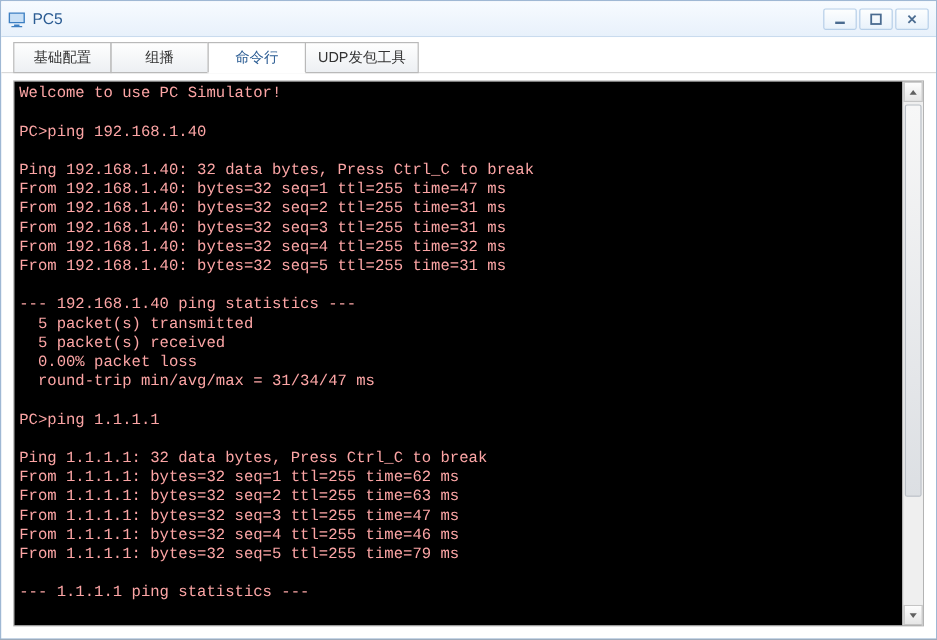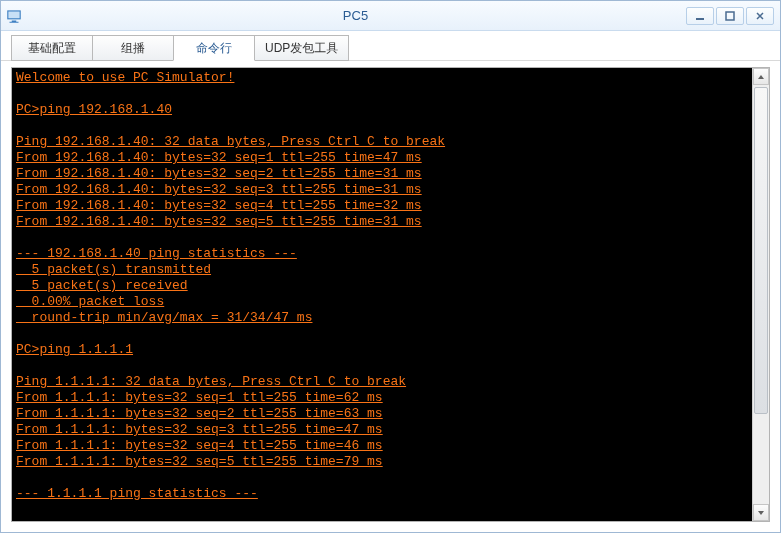--- a/index.html
+++ b/index.html
@@ -11,21 +11,20 @@
     overflow: hidden;
     border: 1px solid #9fb8d4;
   }
   .titlebar {
     height: 30px;
     background: linear-gradient(#f7fbff, #e8f1fb);
     border-bottom: 1px solid #c9dbee;
     display: flex;
     align-items: center;
     padding: 0 4px;
-    text-align: center;
   }
   .titlebar .icon {
     width: 18px; height: 18px;
     margin-right: 4px;
     color: #3d7fc2;
     display:flex;align-items:center;justify-content:center;
   }
   .titlebar .title {
     font-size: 13px;
     color: #2b5c93;
@@ -75,30 +74,29 @@
     height: calc(100% - 60px);
   }
   .terminal-wrap {
     position:relative;
     border:1px solid #b3b3b3;
     height:100%;
     background:#fff;
   }
   .terminal {
     background:#000;
-    color:#f97316;
+    color:#fca5a5;
     font-family: "Courier New", monospace;
     font-size:13px;
     line-height:16px;
     white-space:pre;
     padding:2px 4px;
     height:100%;
     overflow:hidden;
     margin-right:1px;
-    text-decoration:underline;
   }
   .scrollbar {
     position:absolute; right:0; top:0; bottom:0; width:17px;
     background:#f0f0f0;
     border-left:1px solid #d0d0d0;
     display:flex; flex-direction:column;
   }
   .sb-btn {
     height:17px; background:linear-gradient(#fdfdfd,#e6e6e6);
     border:1px solid #c5c5c5;

